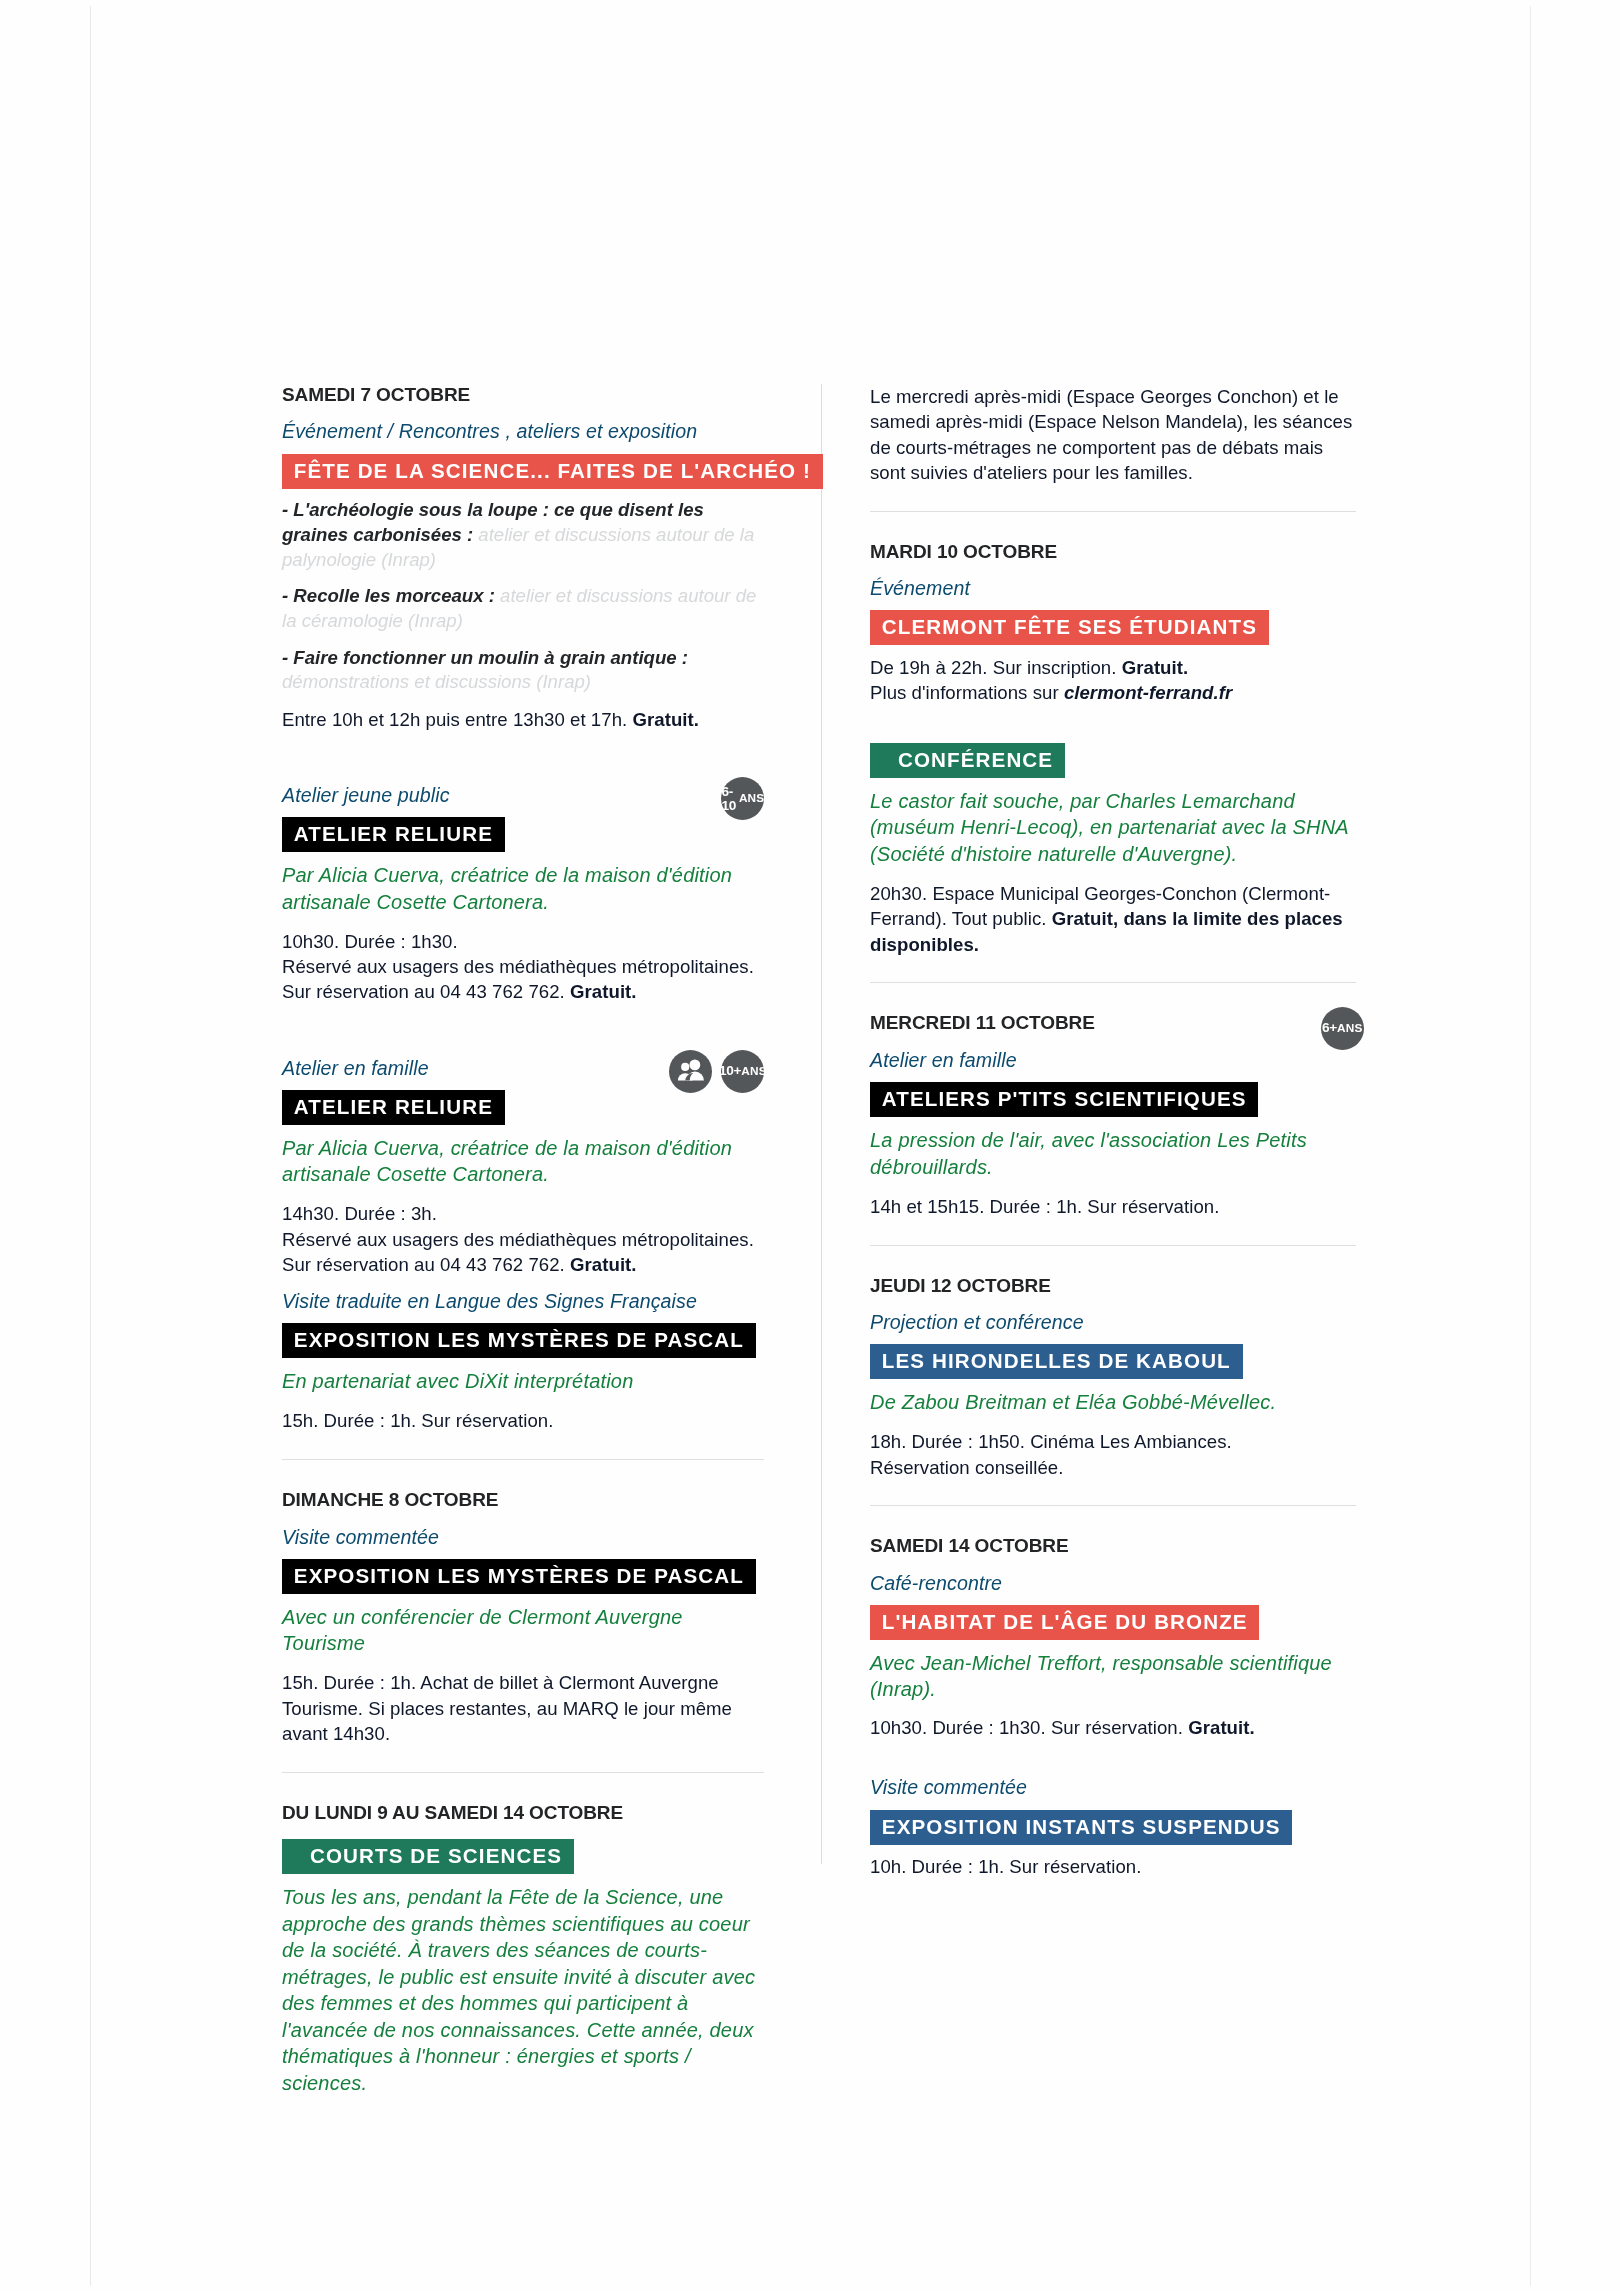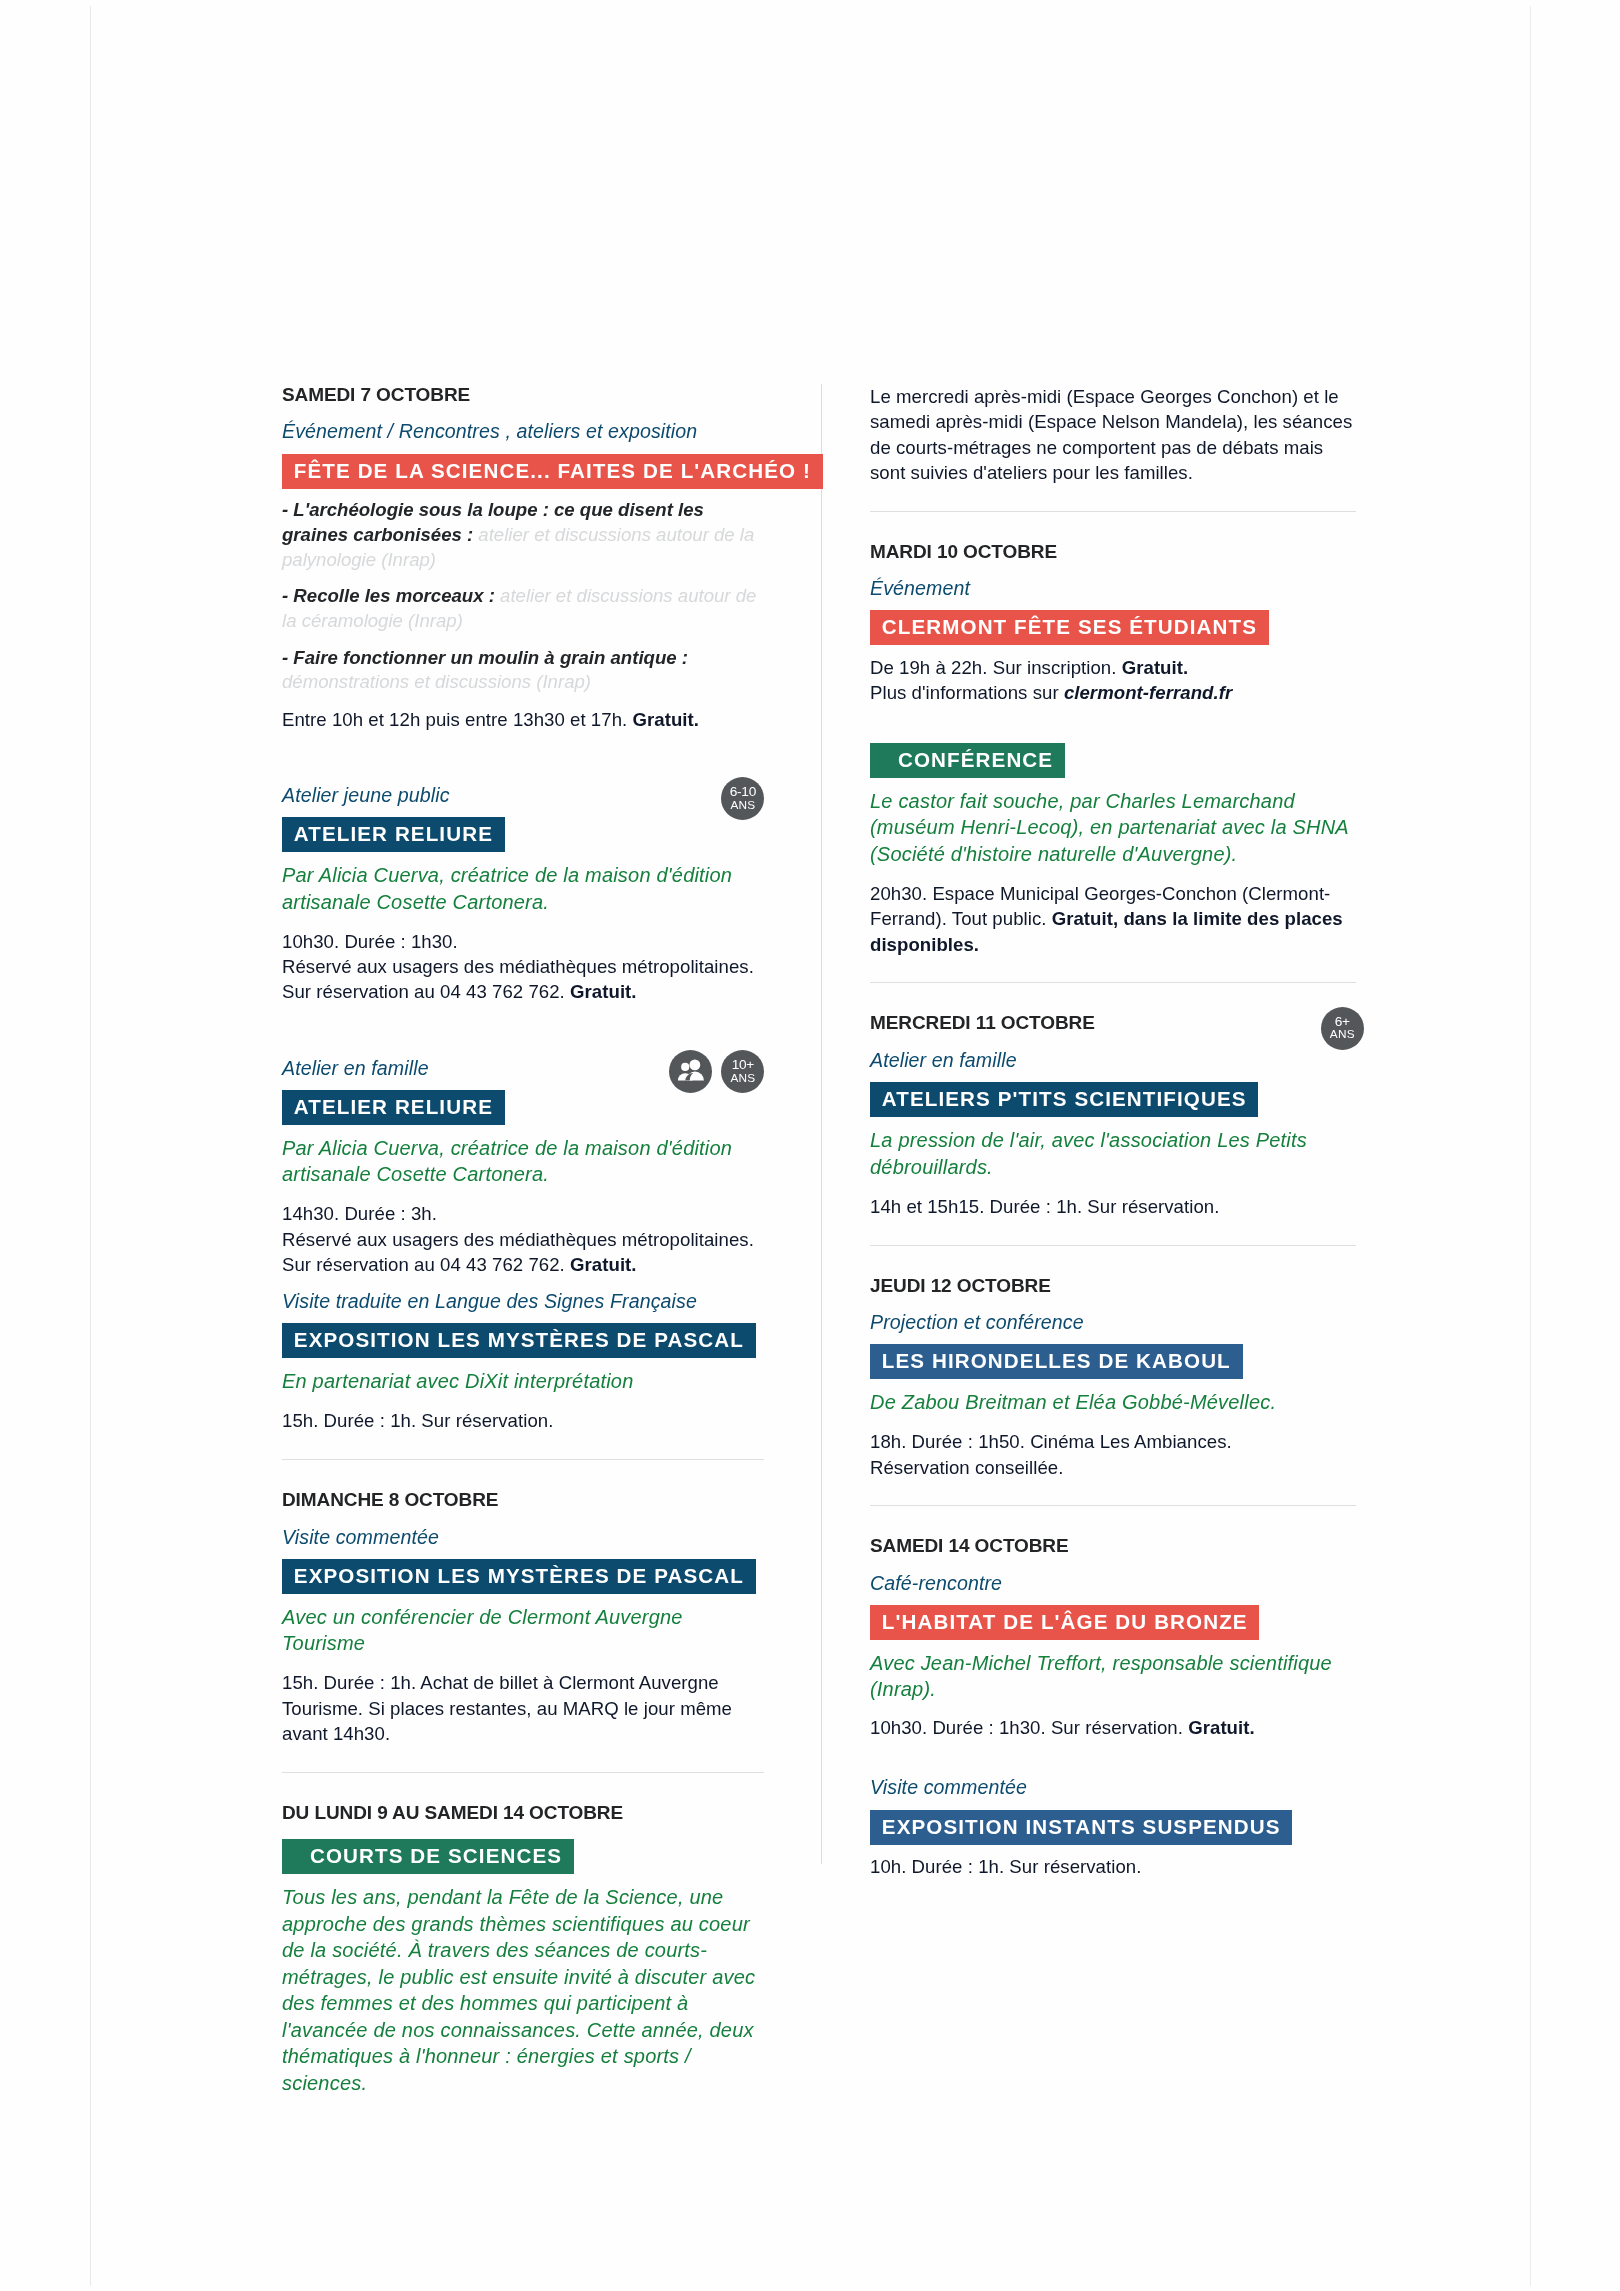--- a/index.html
+++ b/index.html
@@ -82,21 +82,21 @@
     color: #ffffff;
     font-weight: bold;
     font-size: 20.6px;
     letter-spacing: 1.1px;
     padding: 4.9px 11.8px 6.9px 11.8px;
     line-height: 1.12;
     margin: 2px 0 9.8px 0;
     white-space: nowrap;
   }
   .banner.red    { background: #e8544a; }
-  .banner.orange { background: #0c4a6e; }
+  .banner.orange { background: #000000; }
   .banner.green  { background: #1f7a5c; padding-left: 28px; }
   .banner.blue   { background: #2c5e8f; }
 
   .faded {
     font-size: 20px;
     font-style: italic;
     color: #15803d;
     line-height: 1.33;
     margin: 0 0 13.7px 0;
     letter-spacing: 0.2px;
@@ -147,25 +147,25 @@
     align-items: center;
   }
   .badges.right-col { right: -7.8px; }
   .age-badge {
     width: 43px;
     height: 43px;
     border-radius: 50%;
     background: #545759;
     color: #ffffff;
     display: flex;
-    flex-direction: column;
+    flex-direction: row;
     align-items: center;
     justify-content: center;
     line-height: 1;
-    font-weight: normal;
+    font-weight: bold;
   }
   .age-badge .num { font-size: 13.7px; letter-spacing: -0.3px; }
   .age-badge .ans { font-size: 11.8px; letter-spacing: 0.2px; margin-top: 1px; }
   .family-badge {
     width: 43px;
     height: 43px;
     border-radius: 50%;
     background: #545759;
     display: flex;
     align-items: center;

